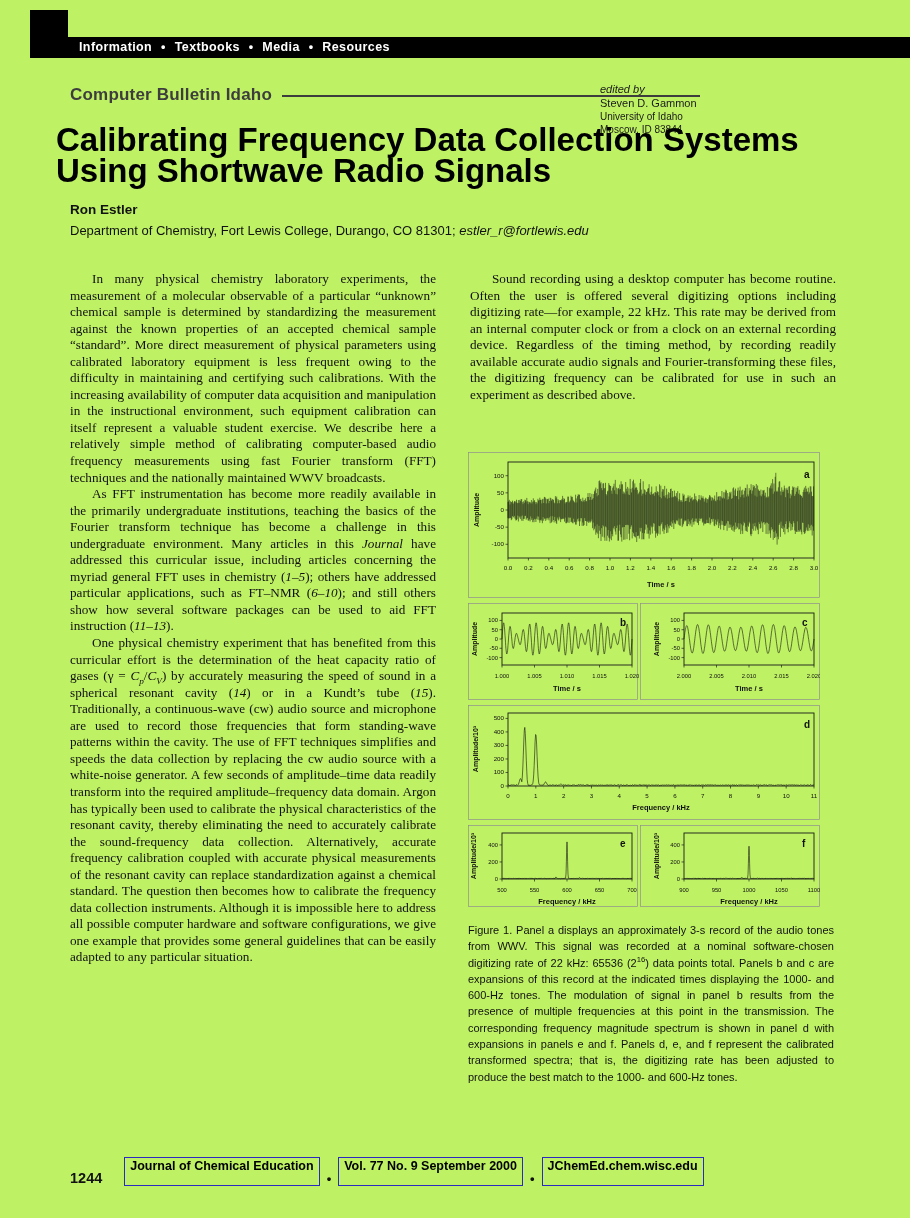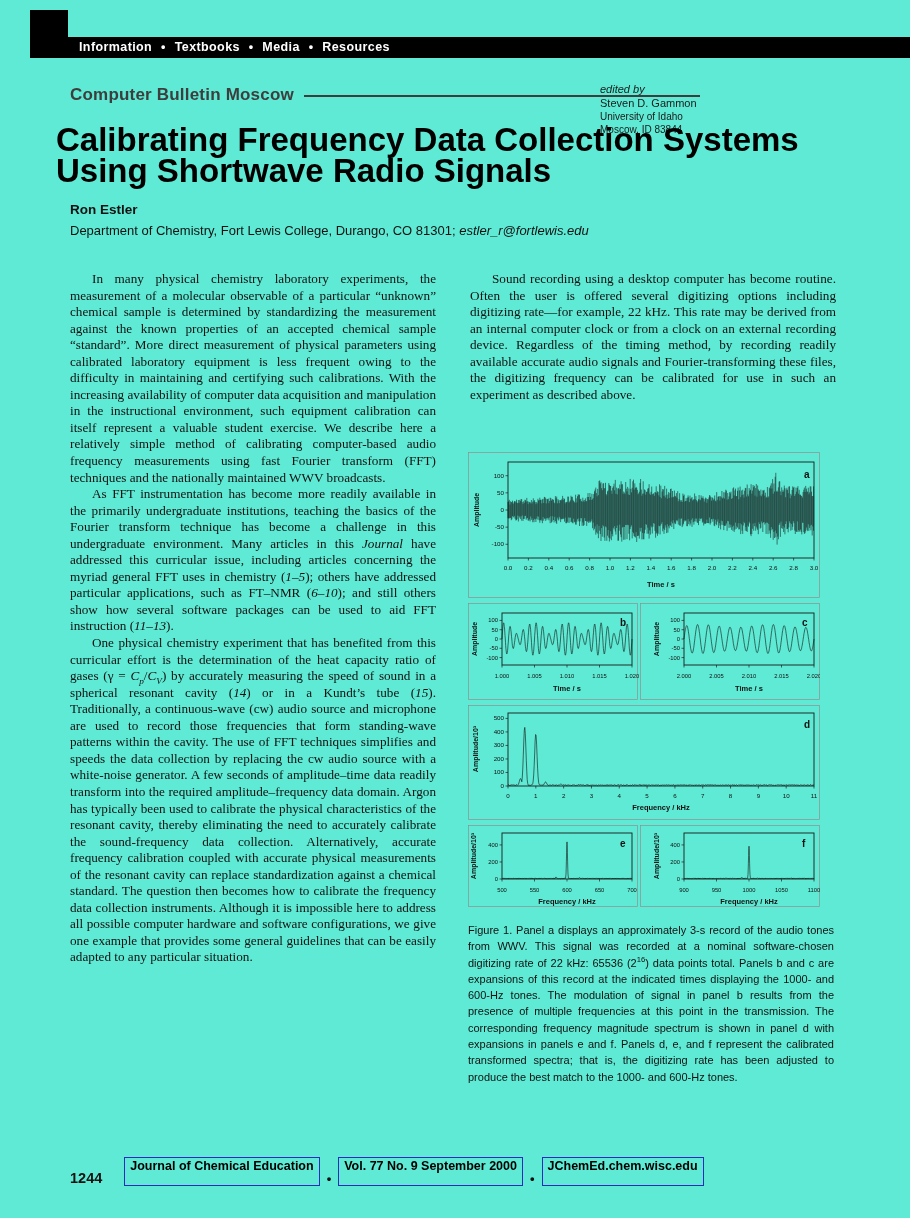--- a/index.html
+++ b/index.html
@@ -1,17 +1,17 @@
 <!DOCTYPE html>
 <html><head>
 <meta charset="utf-8">
 <style>
   *{box-sizing:border-box;margin:0;padding:0}
   html,body{background:#ffffff}
-  .page{position:relative;width:910px;height:1218px;background:#5eead4;color:#111;
+  .page{position:relative;width:910px;height:1218px;background:#bef264;color:#111;
         font-family:"Liberation Serif",serif;overflow:hidden}
 
   .corner-block{position:absolute;left:30px;top:10px;width:38px;height:48px;background:#000}
   .topbar{position:absolute;left:68px;top:37px;width:842px;height:21px;background:#000;color:#fff;
           font-family:"Liberation Sans",sans-serif;font-weight:bold;font-size:12.5px;line-height:21px;
           padding-left:11px;letter-spacing:.4px;word-spacing:5px}
 
   .kicker-row{position:absolute;left:70px;top:85px;width:630px;display:flex;align-items:center}
   .kicker{font-family:"Liberation Sans",sans-serif;font-size:17px;font-weight:bold;color:#3d3d3d;
           white-space:nowrap;letter-spacing:.2px}
@@ -52,21 +52,21 @@
 <body>
 
 <div class="page">
 
   <div class="corner-block"></div>
   <div class="topbar">
     <span>Information • Textbooks • Media • Resources</span>
   </div>
 
   <div class="kicker-row">
-    <h2 class="kicker">Computer Bulletin Moscow</h2>
+    <h2 class="kicker">Computer Bulletin Idaho</h2>
     <div class="kicker-rule"></div>
   </div>
 
   <div class="edited">
     <div class="edited-by">edited by</div>
     <div class="editor-name">Steven D. Gammon</div>
     <div class="editor-affil">University of Idaho</div>
     <div class="editor-affil">Moscow, ID 83844</div>
   </div>
 

